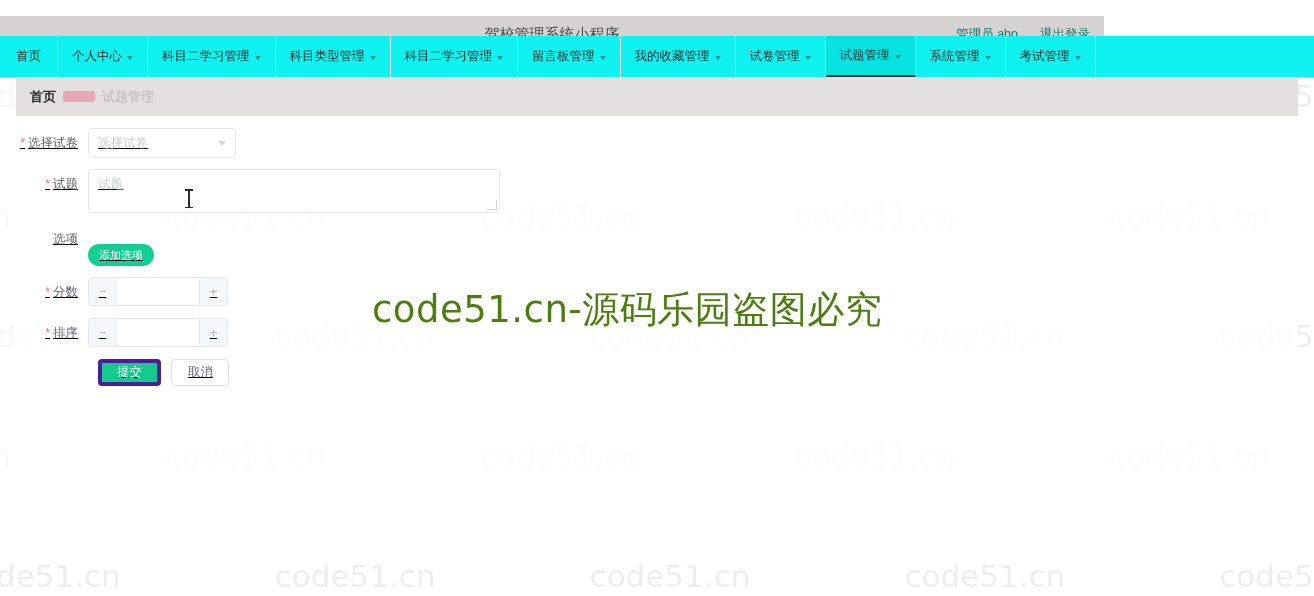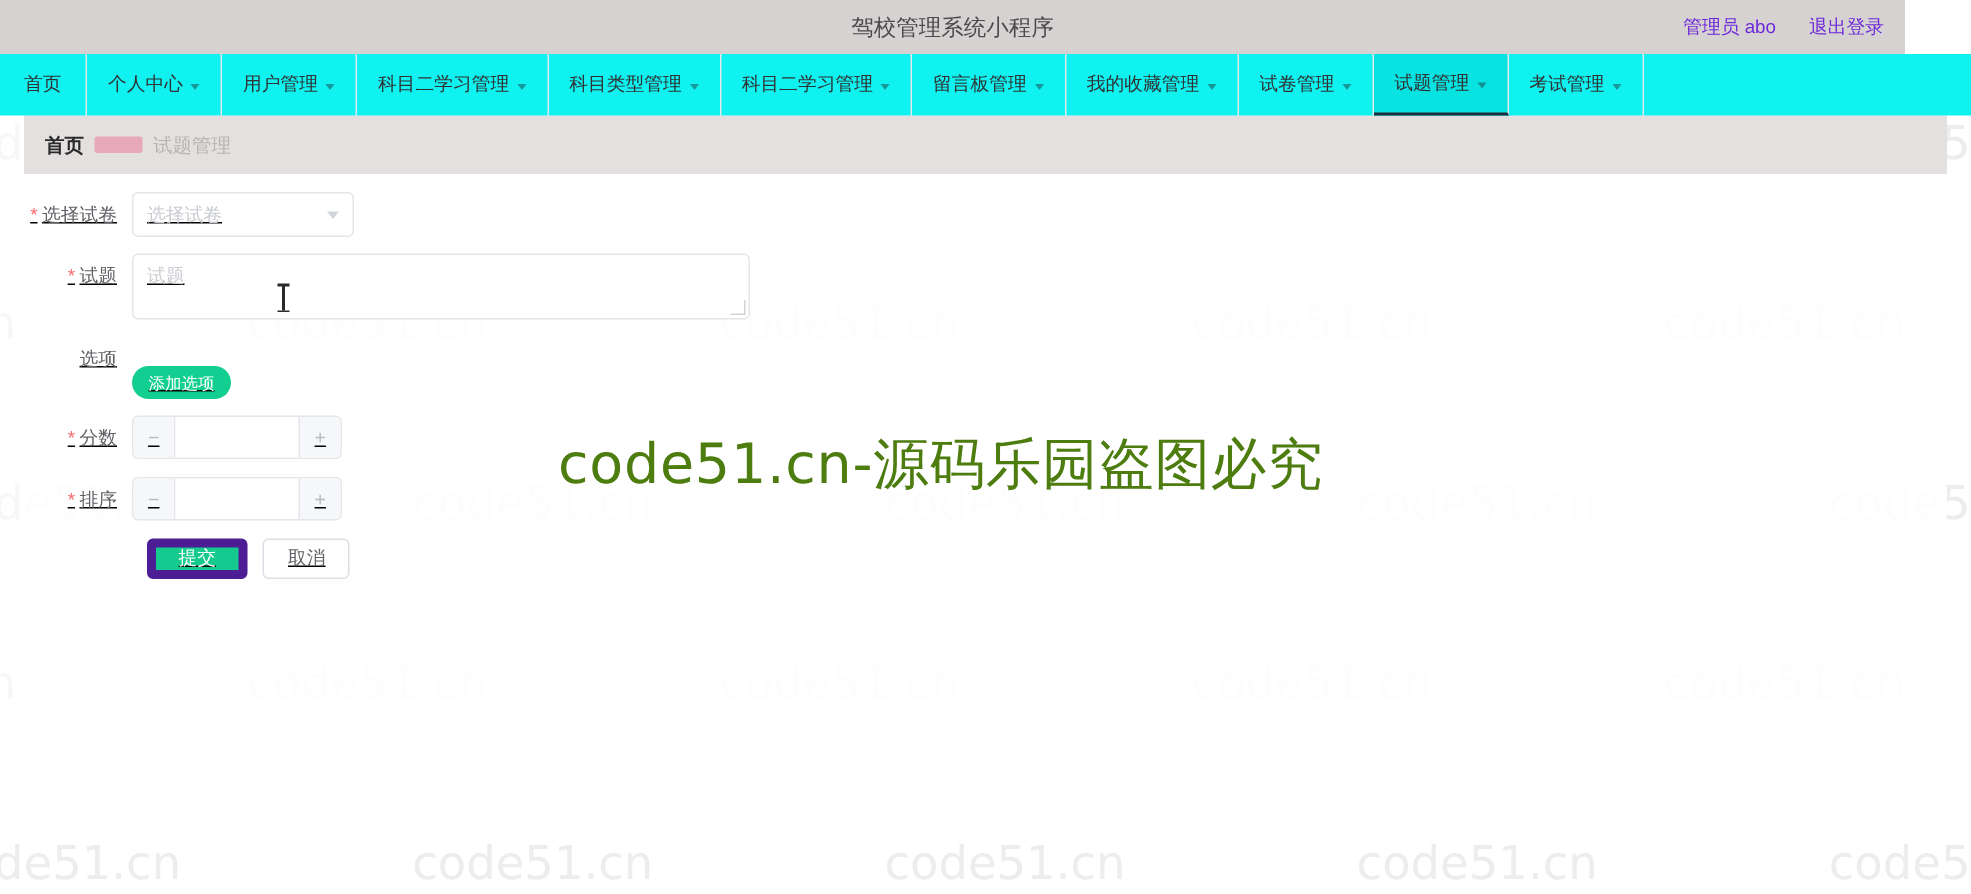--- a/index.html
+++ b/index.html
@@ -32,22 +32,22 @@
     font-size: 31px;
     letter-spacing: 0px;
     color: #ededed;
     font-family: "DejaVu Sans", sans-serif;
     white-space: nowrap;
   }
 
   
   .topbar {
     position: absolute;
-    top: 0; left: 0;
-    width: 1270px;
+    top: 16px; left: 0;
+    width: 1104px;
     height: 36px;
     background: #d6d2d2;
     z-index: 5;
     display: flex;
     align-items: center;
   }
   .app-title {
     position: absolute;
     left: 0; right: 0;
     text-align: center;
@@ -55,21 +55,21 @@
     color: #4b4b4b;
     font-weight: normal;
   }
   .topbar-right {
     position: absolute;
     right: 14px;
     display: flex;
     align-items: center;
     gap: 22px;
     font-size: 12.5px;
-    color: #6d28d9;
+    color: #0f766e;
   }
   .topbar-right span { cursor: pointer; }
 
   
   .navbar {
     position: absolute;
     top: 36px; left: 0;
     width: 1314px;
     height: 41px;
     background: #0ff2ef;
@@ -295,21 +295,21 @@
     font-size: 12.5px;
     cursor: pointer;
     font-family: inherit;
     display: inline-flex;
     align-items: center;
     justify-content: center;
   }
   .btn-primary {
     background: #14ca8f;
     color: #fff;
-    border: 6px solid #4c1d95;
+    border: 4px solid #4c1d95;
   }
   .btn-default {
     background: #fff;
     color: #606266;
     border: 1px solid #dcdfe6;
     padding-left: 16px;
   }
 
   
   .red-notice {
@@ -408,24 +408,20 @@
 
 <div class="navbar" id="navbar">
   <div class="nav-item first">
       <span>首页</span>
     </div>
     <div class="nav-item">
       <span>个人中心</span>
       <span class="caret"></span>
     </div>
     <div class="nav-item">
-      <span>用户管理</span>
-      <span class="caret"></span>
-    </div>
-    <div class="nav-item">
       <span>科目二学习管理</span>
       <span class="caret"></span>
     </div>
     <div class="nav-item">
       <span>科目类型管理</span>
       <span class="caret"></span>
     </div>
     <div class="nav-item">
       <span>科目二学习管理</span>
       <span class="caret"></span>
@@ -437,20 +433,24 @@
     <div class="nav-item">
       <span>我的收藏管理</span>
       <span class="caret"></span>
     </div>
     <div class="nav-item">
       <span>试卷管理</span>
       <span class="caret"></span>
     </div>
     <div class="nav-item active">
       <span>试题管理</span>
+      <span class="caret"></span>
+    </div>
+    <div class="nav-item">
+      <span>系统管理</span>
       <span class="caret"></span>
     </div>
     <div class="nav-item">
       <span>考试管理</span>
       <span class="caret"></span>
     </div>
     <div class="nav-filler"></div>
 </div>
 
 <div class="crumb-strip">

